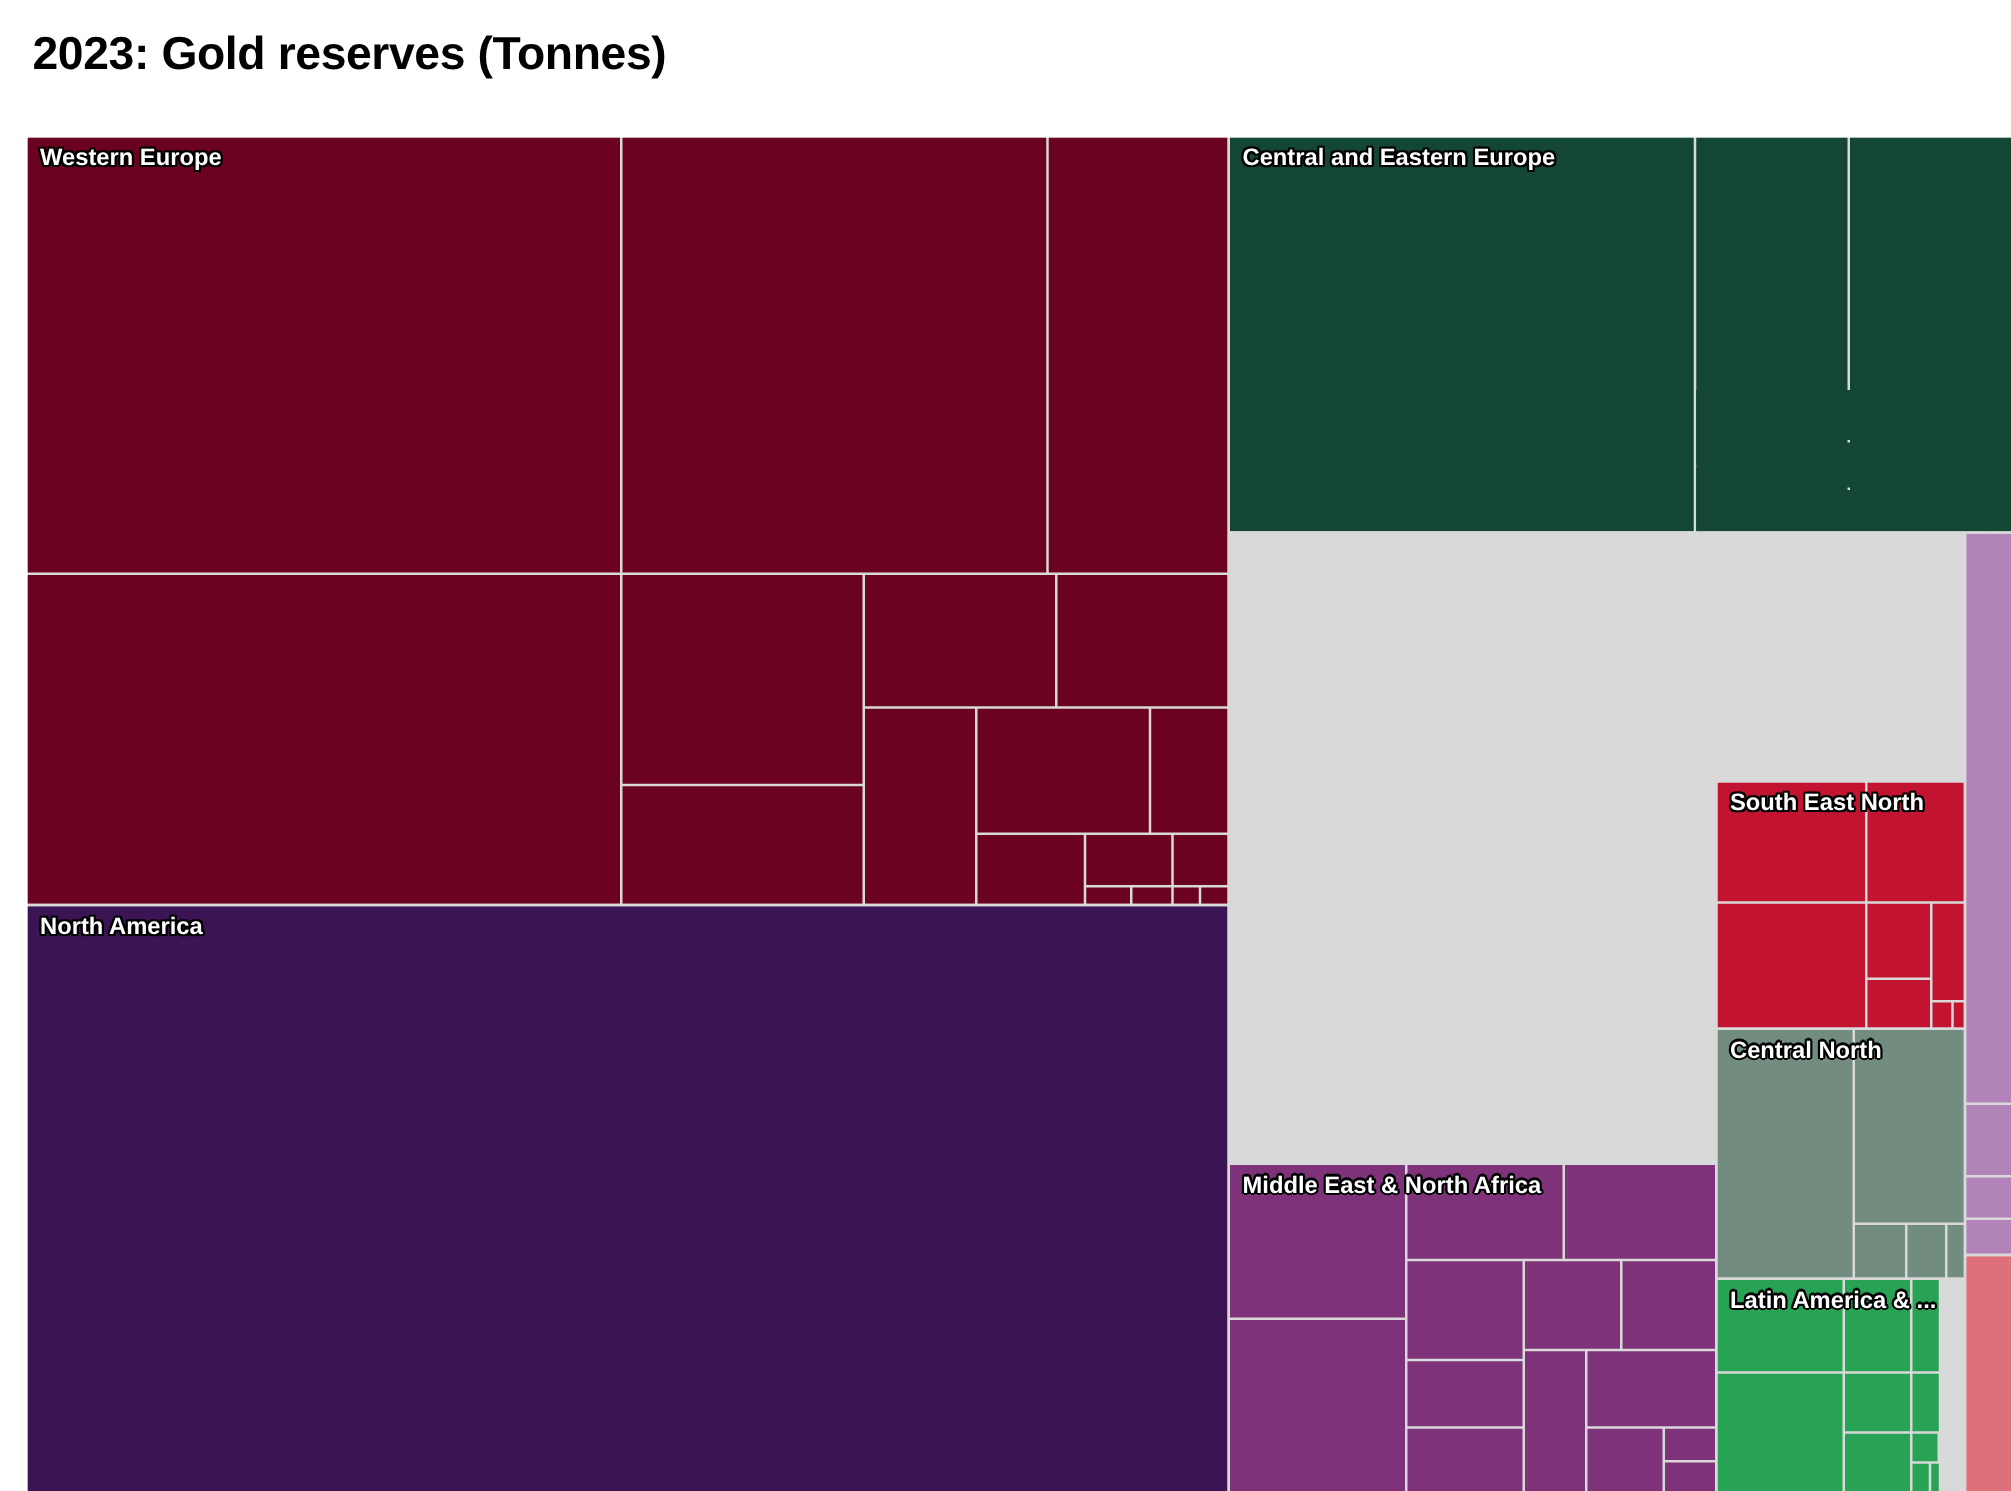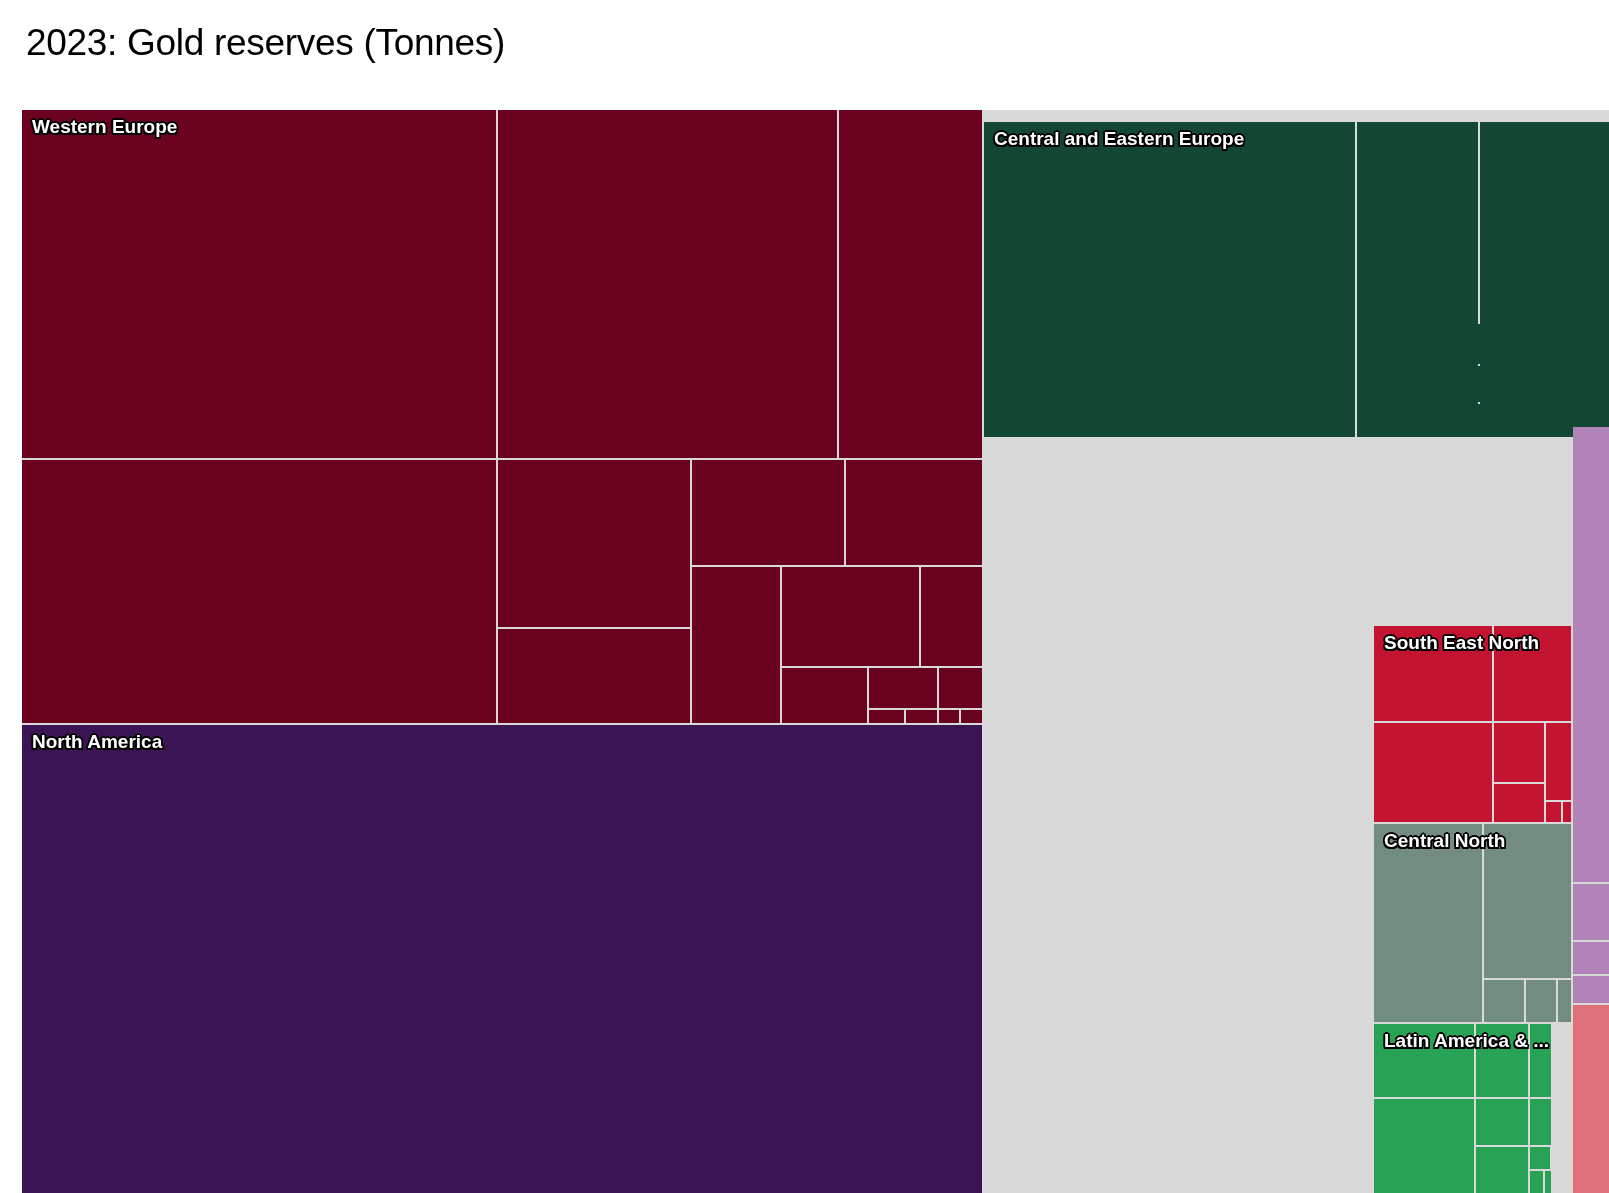--- a/index.html
+++ b/index.html
@@ -11,21 +11,21 @@
   }
   #page {
     position:relative;
     width:1609px; height:1193px;
     background:#ffffff;
   }
   #chart-title {
     position:absolute;
     left:26px; top:22px;
     font-size:37px;
-    font-weight:normal;
+    font-weight:bold;
     color:#000000;
     letter-spacing:-0.3px;
     white-space:nowrap;
   }
   #treemap {
     position:absolute;
     left:22px; top:110px;
     width:1587px; height:1083px;
     background:#d9d9d9;
   }
@@ -75,36 +75,53 @@
         <div class="tile" style="left: 847px; top: 600px; width: 35px; height: 13px; background: rgb(107, 2, 32);"></div>
         <div class="tile" style="left: 884px; top: 600px; width: 31px; height: 13px; background: rgb(107, 2, 32);"></div>
         <div class="tile" style="left: 917px; top: 600px; width: 20px; height: 13px; background: rgb(107, 2, 32);"></div>
         <div class="tile" style="left: 939px; top: 600px; width: 21px; height: 13px; background: rgb(107, 2, 32);"></div>
         <div class="tile-label">Western Europe</div>
       </div>
       <div class="tile" style="left: 0px; top: 615px; width: 960px; height: 468px;">
         <div class="tile" style="left: 0px; top: 0px; width: 960px; height: 468px; background: rgb(59, 20, 83);"></div>
         <div class="tile-label">North America</div>
       </div>
-      <div class="tile" style="left: 962px; top: 12px; width: 625px; height: 315px;">
+      <div class="tile" style="left: 962px; top: 0px; width: 625px; height: 315px;">
         <div class="tile" style="left: 0px; top: 0px; width: 371px; height: 315px; background: rgb(19, 71, 52);"></div>
         <div class="tile" style="left: 373px; top: 0px; width: 121px; height: 315px; background: rgb(19, 71, 52);"></div>
         <div class="tile" style="left: 496px; top: 0px; width: 129px; height: 315px; background: rgb(19, 71, 52);"></div>
         <div class="tile" style="left: 373px; top: 202px; width: 97px; height: 60px; background: rgb(19, 71, 52);"></div>
         <div class="tile" style="left: 373px; top: 264px; width: 97px; height: 51px; background: rgb(19, 71, 52);"></div>
         <div class="tile" style="left: 472px; top: 202px; width: 66px; height: 40px; background: rgb(19, 71, 52);"></div>
         <div class="tile" style="left: 472px; top: 244px; width: 66px; height: 36px; background: rgb(19, 71, 52);"></div>
         <div class="tile" style="left: 472px; top: 282px; width: 66px; height: 33px; background: rgb(19, 71, 52);"></div>
         <div class="tile" style="left: 540px; top: 202px; width: 42px; height: 78px; background: rgb(19, 71, 52);"></div>
         <div class="tile" style="left: 584px; top: 202px; width: 41px; height: 78px; background: rgb(19, 71, 52);"></div>
         <div class="tile" style="left: 540px; top: 282px; width: 28px; height: 33px; background: rgb(19, 71, 52);"></div>
         <div class="tile" style="left: 570px; top: 282px; width: 26px; height: 33px; background: rgb(19, 71, 52);"></div>
         <div class="tile" style="left: 598px; top: 282px; width: 12px; height: 33px; background: rgb(19, 71, 52);"></div>
         <div class="tile" style="left: 612px; top: 282px; width: 13px; height: 33px; background: rgb(19, 71, 52);"></div>
         <div class="tile-label">Central and Eastern Europe</div>
+      </div>
+      <div class="tile" style="left: 962px; top: 822px; width: 388px; height: 261px;">
+        <div class="tile" style="left: 0px; top: 0px; width: 140px; height: 122px; background: rgb(126, 50, 121);"></div>
+        <div class="tile" style="left: 0px; top: 124px; width: 140px; height: 137px; background: rgb(126, 50, 121);"></div>
+        <div class="tile" style="left: 142px; top: 0px; width: 124px; height: 75px; background: rgb(126, 50, 121);"></div>
+        <div class="tile" style="left: 142px; top: 77px; width: 92px; height: 78px; background: rgb(126, 50, 121);"></div>
+        <div class="tile" style="left: 142px; top: 157px; width: 92px; height: 52px; background: rgb(126, 50, 121);"></div>
+        <div class="tile" style="left: 142px; top: 211px; width: 92px; height: 50px; background: rgb(126, 50, 121);"></div>
+        <div class="tile" style="left: 268px; top: 0px; width: 120px; height: 75px; background: rgb(126, 50, 121);"></div>
+        <div class="tile" style="left: 236px; top: 77px; width: 76px; height: 70px; background: rgb(126, 50, 121);"></div>
+        <div class="tile" style="left: 314px; top: 77px; width: 74px; height: 70px; background: rgb(126, 50, 121);"></div>
+        <div class="tile" style="left: 236px; top: 149px; width: 48px; height: 112px; background: rgb(126, 50, 121);"></div>
+        <div class="tile" style="left: 286px; top: 149px; width: 102px; height: 60px; background: rgb(126, 50, 121);"></div>
+        <div class="tile" style="left: 286px; top: 211px; width: 60px; height: 50px; background: rgb(126, 50, 121);"></div>
+        <div class="tile" style="left: 348px; top: 211px; width: 40px; height: 25px; background: rgb(126, 50, 121);"></div>
+        <div class="tile" style="left: 348px; top: 238px; width: 40px; height: 23px; background: rgb(126, 50, 121);"></div>
+        <div class="tile-label">Middle East &amp; North Africa</div>
       </div>
       <div class="tile" style="left: 1352px; top: 516px; width: 197px; height: 196px;">
         <div class="tile" style="left: 0px; top: 0px; width: 118px; height: 95px; background: rgb(194, 19, 48);"></div>
         <div class="tile" style="left: 0px; top: 97px; width: 118px; height: 99px; background: rgb(194, 19, 48);"></div>
         <div class="tile" style="left: 120px; top: 0px; width: 77px; height: 95px; background: rgb(194, 19, 48);"></div>
         <div class="tile" style="left: 120px; top: 97px; width: 50px; height: 59px; background: rgb(194, 19, 48);"></div>
         <div class="tile" style="left: 120px; top: 158px; width: 50px; height: 38px; background: rgb(194, 19, 48);"></div>
         <div class="tile" style="left: 172px; top: 97px; width: 25px; height: 77px; background: rgb(194, 19, 48);"></div>
         <div class="tile" style="left: 172px; top: 176px; width: 15px; height: 20px; background: rgb(194, 19, 48);"></div>
         <div class="tile" style="left: 189px; top: 176px; width: 8px; height: 20px; background: rgb(194, 19, 48);"></div>

